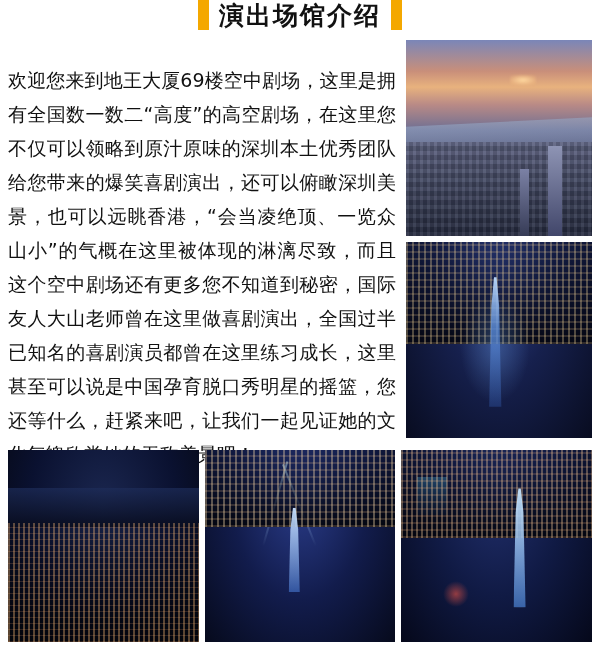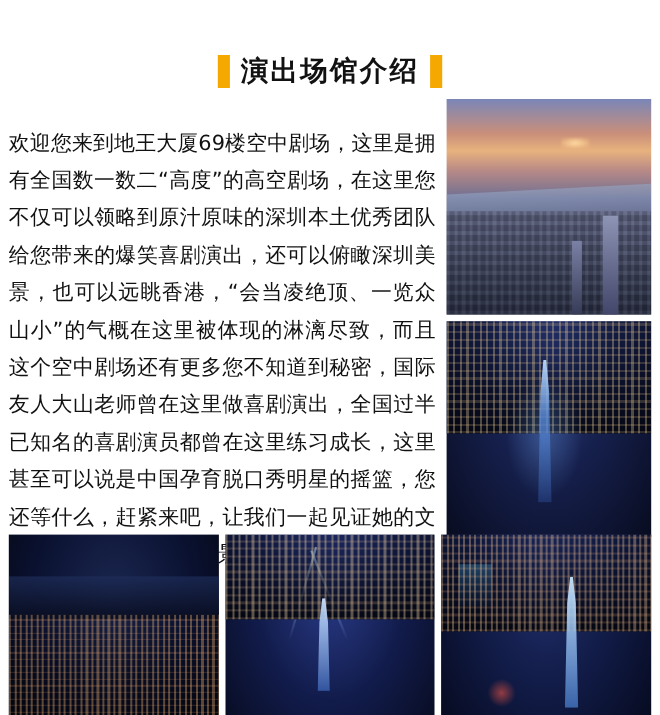--- a/index.html
+++ b/index.html
@@ -18,23 +18,21 @@
     width: 600px;
     height: 650px;
     box-sizing: border-box;
   }
 
   
   .title-wrap {
     display: flex;
     align-items: center;
     justify-content: center;
-    padding-top: 14px;
     padding-bottom: 8px;
-    margin-top: 36px;
   }
   .title-bar {
     width: 11px;
     height: 30px;
     background: #f4a800;
     margin-right: 10px;
   }
   .title-bar.right {
     margin-right: 0;
     margin-left: 10px;

